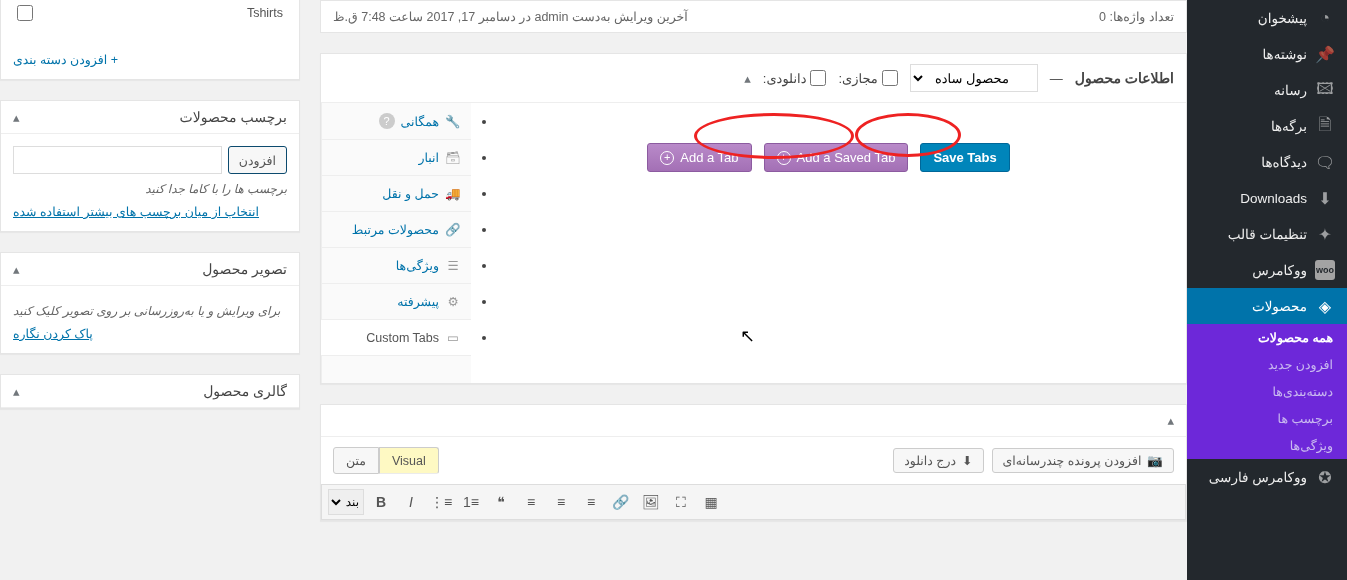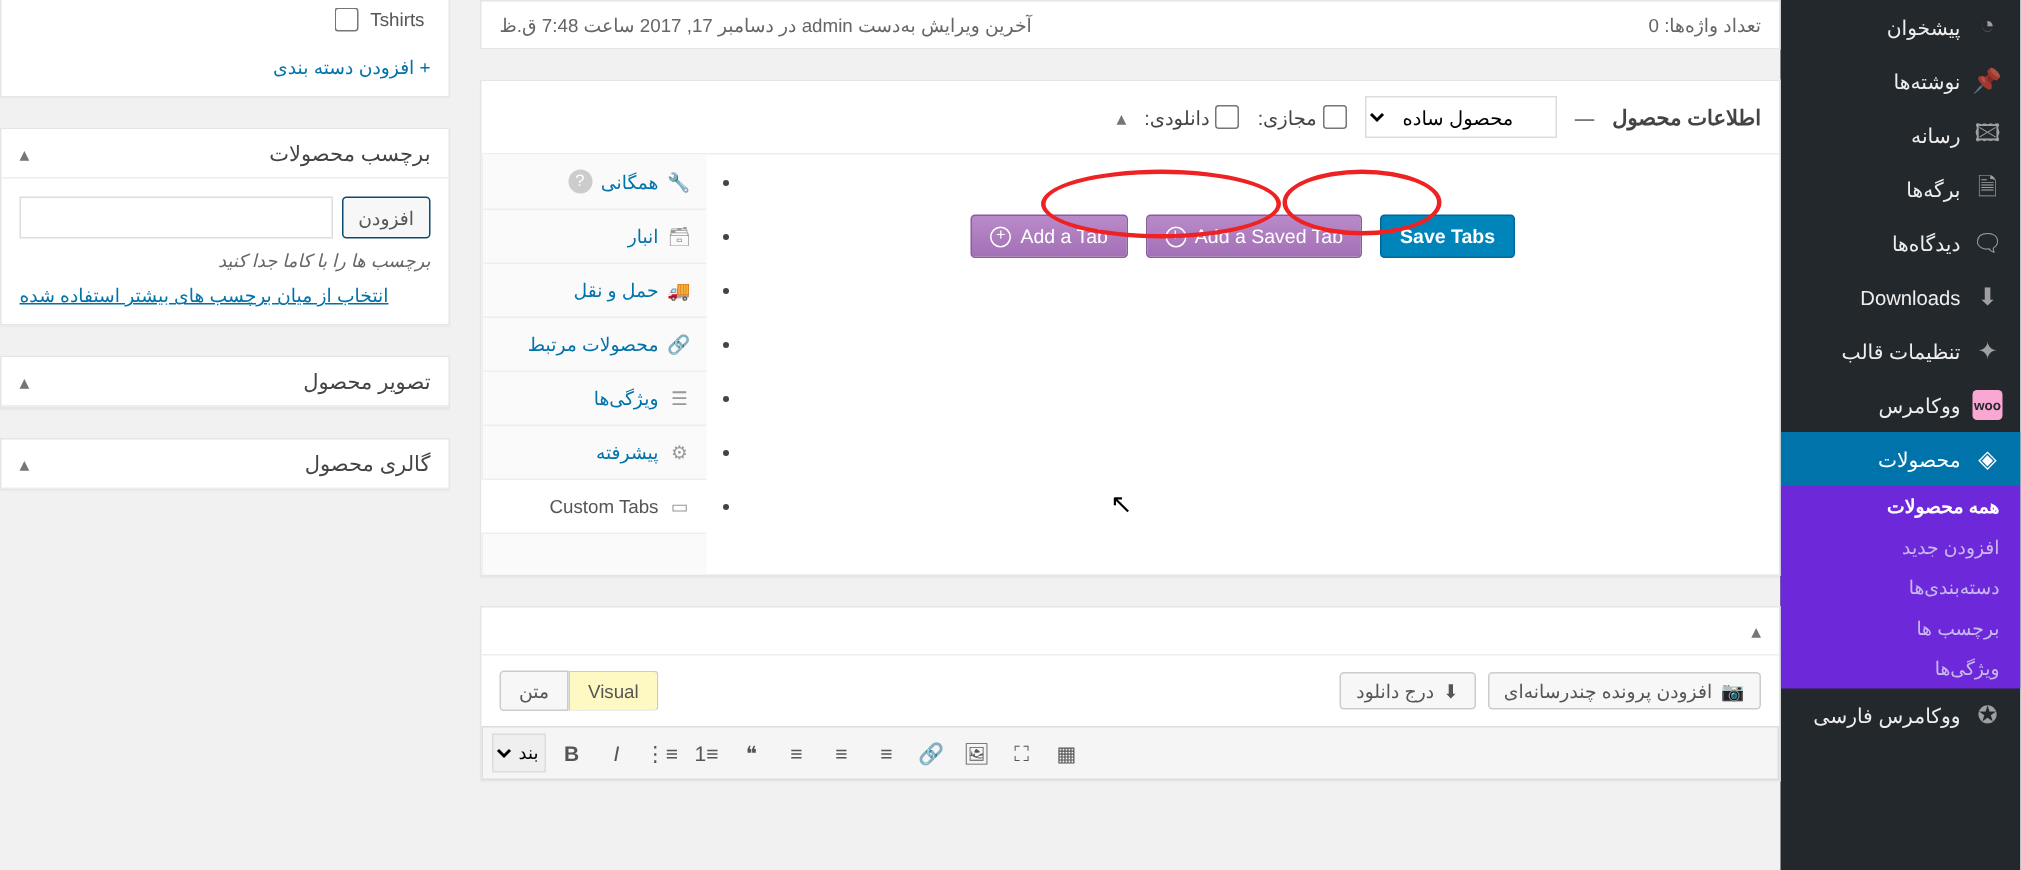--- a/index.html
+++ b/index.html
@@ -122,21 +122,21 @@
         </a>
       </li>
     <li>
         <a href="#">
           <span class="icon">✦</span>
           <span>تنظیمات قالب</span>
         </a>
       </li>
     <li>
         <a href="#">
-          <span class="icon" style="background:#f9a8d4;border-radius:3px;font-size:9px;color:#23282d;font-weight:bold;opacity:1;">woo</span>
+          <span class="icon" style="background:#a3a3a3;border-radius:3px;font-size:9px;color:#23282d;font-weight:bold;opacity:1;">woo</span>
           <span>ووکامرس</span>
         </a>
       </li>
     <li>
       <a href="#" class="current">
 
         <span class="icon">◈</span>
         <span>محصولات</span>
       </a>
       <ul class="submenu">
@@ -165,25 +165,25 @@
       </li>
   </ul>
 </nav>
 
 <div class="main-area">
 
   <div class="side-col">
 
     <div class="postbox" style="margin-top:-10px;">
       <div class="postbox-inside">
-        <div class="cat-row" style="justify-content:flex-start;">
+        <div class="cat-row" style="justify-content:space-between;">
           <span style="direction:ltr;">Tshirts</span>
           <input type="checkbox" style="">
         </div>
-        <a class="link link-block" style="text-align:right; margin-top:14px; text-decoration:none;">+ افزودن دسته بندی</a>
+        <a class="link link-block" style="text-align:left; margin-top:29px; text-decoration:none;">+ افزودن دسته بندی</a>
       </div>
     </div>
 
     <div class="postbox">
       <div class="postbox-header">
         <h2>برچسب محصولات</h2>
         <span class="toggle">▴</span>
       </div>
       <div class="postbox-inside">
         <div class="tag-row">
@@ -192,20 +192,24 @@
         </div>
         <p class="hint">برچسب ها را با کاما جدا کنید</p>
         <a class="link link-block">انتخاب از میان برچسب های بیشتر استفاده شده</a>
       </div>
     </div>
 
     <div class="postbox">
       <div class="postbox-header">
         <h2>تصویر محصول</h2>
         <span class="toggle">▴</span>
+      </div>
+      <div class="postbox-inside">
+        <p class="hint" style="text-align:left;">برای ویرایش و یا به‌روزرسانی بر روی تصویر کلیک کنید</p>
+        <a class="link link-block">پاک کردن نگاره</a>
       </div>
     </div>
 
     <div class="postbox">
       <div class="postbox-header">
         <h2>گالری محصول</h2>
         <span class="toggle">▴</span>
       </div>
     </div>
 

